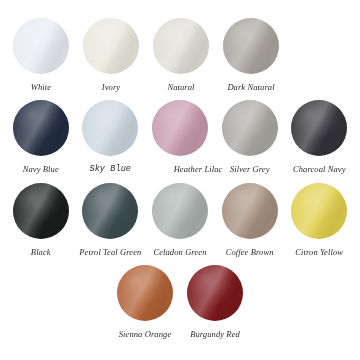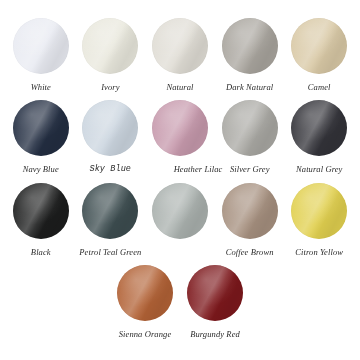--- a/index.html
+++ b/index.html
@@ -132,28 +132,20 @@
         <div class="swatch-label" style="color: rgb(43, 43, 43); margin-top: 8px;">Natural</div>
       </div>
       <div class="swatch-cell">
         <div class="swatch-disc" style="background-color: rgb(169, 165, 158);">
           <div class="sheen"></div>
           <div class="sheen2"></div>
           <div class="rim"></div>
         </div>
         <div class="swatch-label" style="color: rgb(43, 43, 43);">Dark Natural</div>
       </div>
-      <div class="swatch-cell">
-        <div class="swatch-disc" style="background-color: rgb(217, 201, 166);">
-          <div class="sheen"></div>
-          <div class="sheen2"></div>
-          <div class="rim"></div>
-        </div>
-        <div class="swatch-label" style="color: rgb(43, 43, 43);">Camel</div>
-      </div>
     </div>
     <div class="swatch-row">
       <div class="swatch-cell">
         <div class="swatch-disc" style="background-color: rgb(35, 46, 66);">
           <div class="sheen"></div>
           <div class="sheen2"></div>
           <div class="rim"></div>
         </div>
         <div class="swatch-label" style="color: rgb(43, 43, 43);">Navy Blue</div>
       </div>
@@ -180,21 +172,21 @@
           <div class="rim"></div>
         </div>
         <div class="swatch-label" style="color: rgb(43, 43, 43); font-style: italic;">Silver Grey</div>
       </div>
       <div class="swatch-cell">
         <div class="swatch-disc" style="background-color: rgb(51, 51, 57);">
           <div class="sheen"></div>
           <div class="sheen2"></div>
           <div class="rim"></div>
         </div>
-        <div class="swatch-label" style="color: rgb(43, 43, 43);">Natural Grey</div>
+        <div class="swatch-label" style="color: rgb(43, 43, 43);">Charcoal Navy</div>
       </div>
     </div>
     <div class="swatch-row">
       <div class="swatch-cell">
         <div class="swatch-disc" style="background-color: rgb(28, 29, 29);">
           <div class="sheen"></div>
           <div class="sheen2"></div>
           <div class="rim"></div>
         </div>
         <div class="swatch-label" style="color: rgb(43, 43, 43);">Black</div>
@@ -206,20 +198,21 @@
           <div class="rim"></div>
         </div>
         <div class="swatch-label" style="color: rgb(43, 43, 43);">Petrol Teal Green</div>
       </div>
       <div class="swatch-cell">
         <div class="swatch-disc" style="background-color: rgb(170, 177, 174);">
           <div class="sheen"></div>
           <div class="sheen2"></div>
           <div class="rim"></div>
         </div>
+        <div class="swatch-label" style="color: rgb(43, 43, 43);">Celadon Green</div>
       </div>
       <div class="swatch-cell">
         <div class="swatch-disc" style="background-color: rgb(166, 144, 127);">
           <div class="sheen"></div>
           <div class="sheen2"></div>
           <div class="rim"></div>
         </div>
         <div class="swatch-label" style="color: rgb(43, 43, 43);">Coffee Brown</div>
       </div>
       <div class="swatch-cell">

